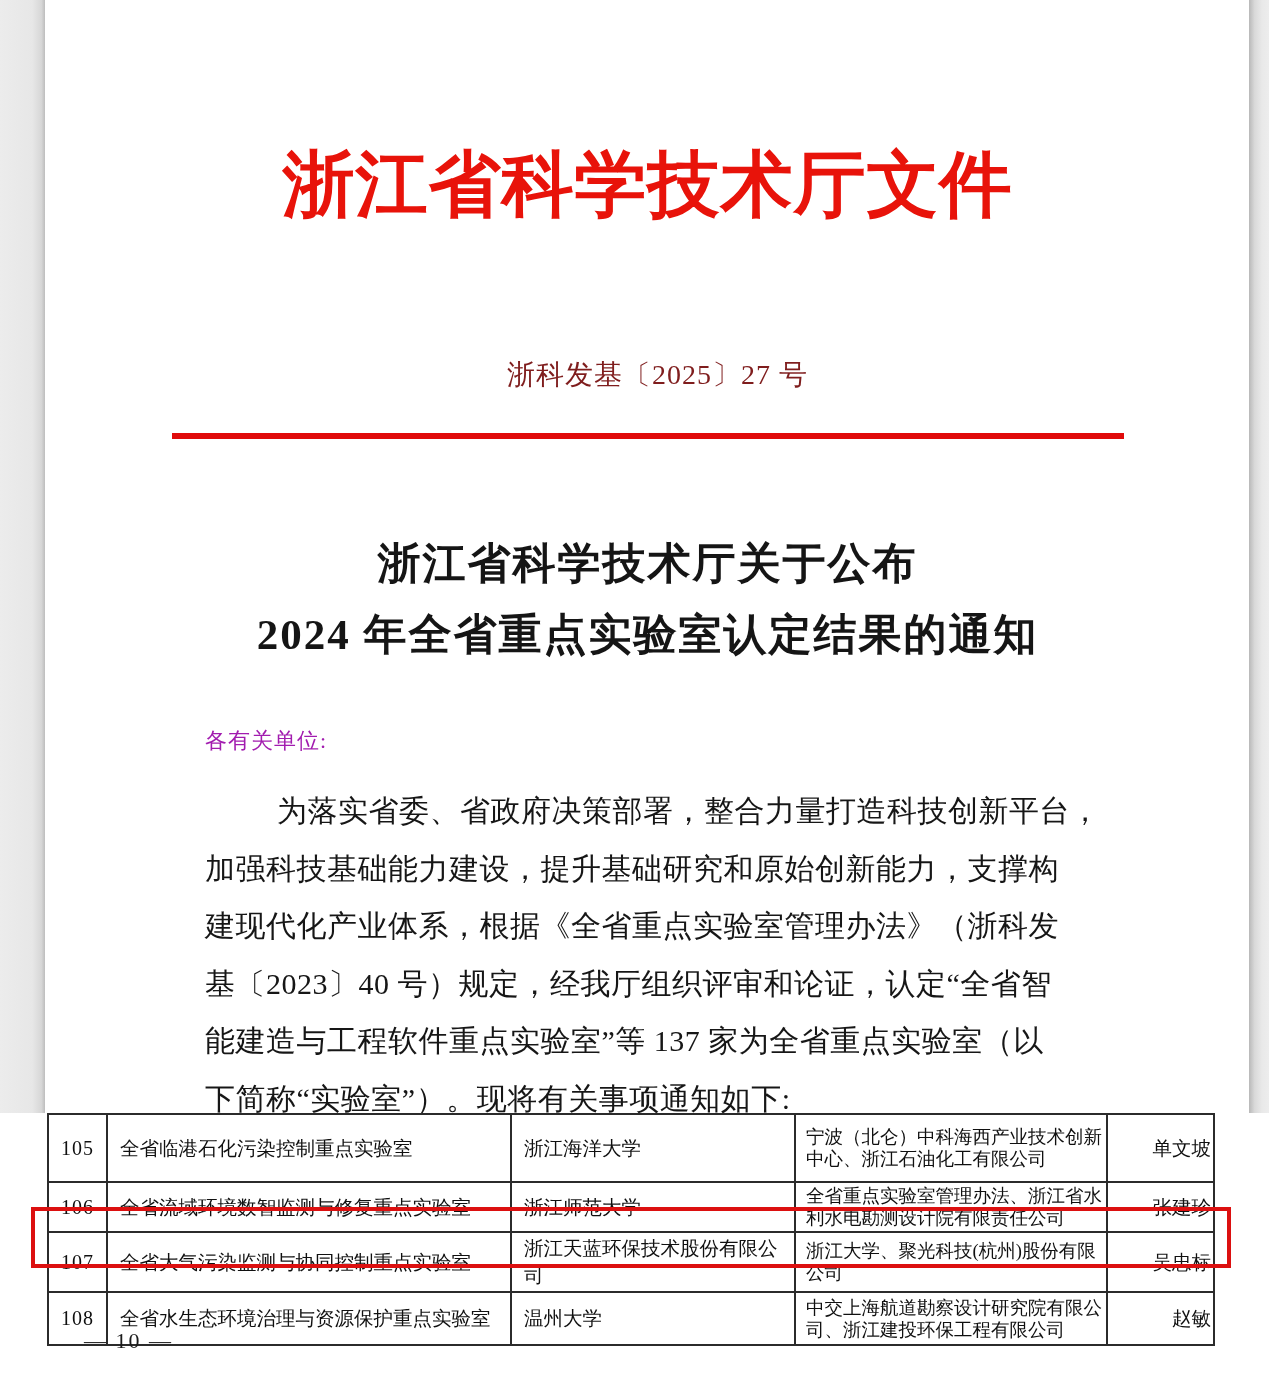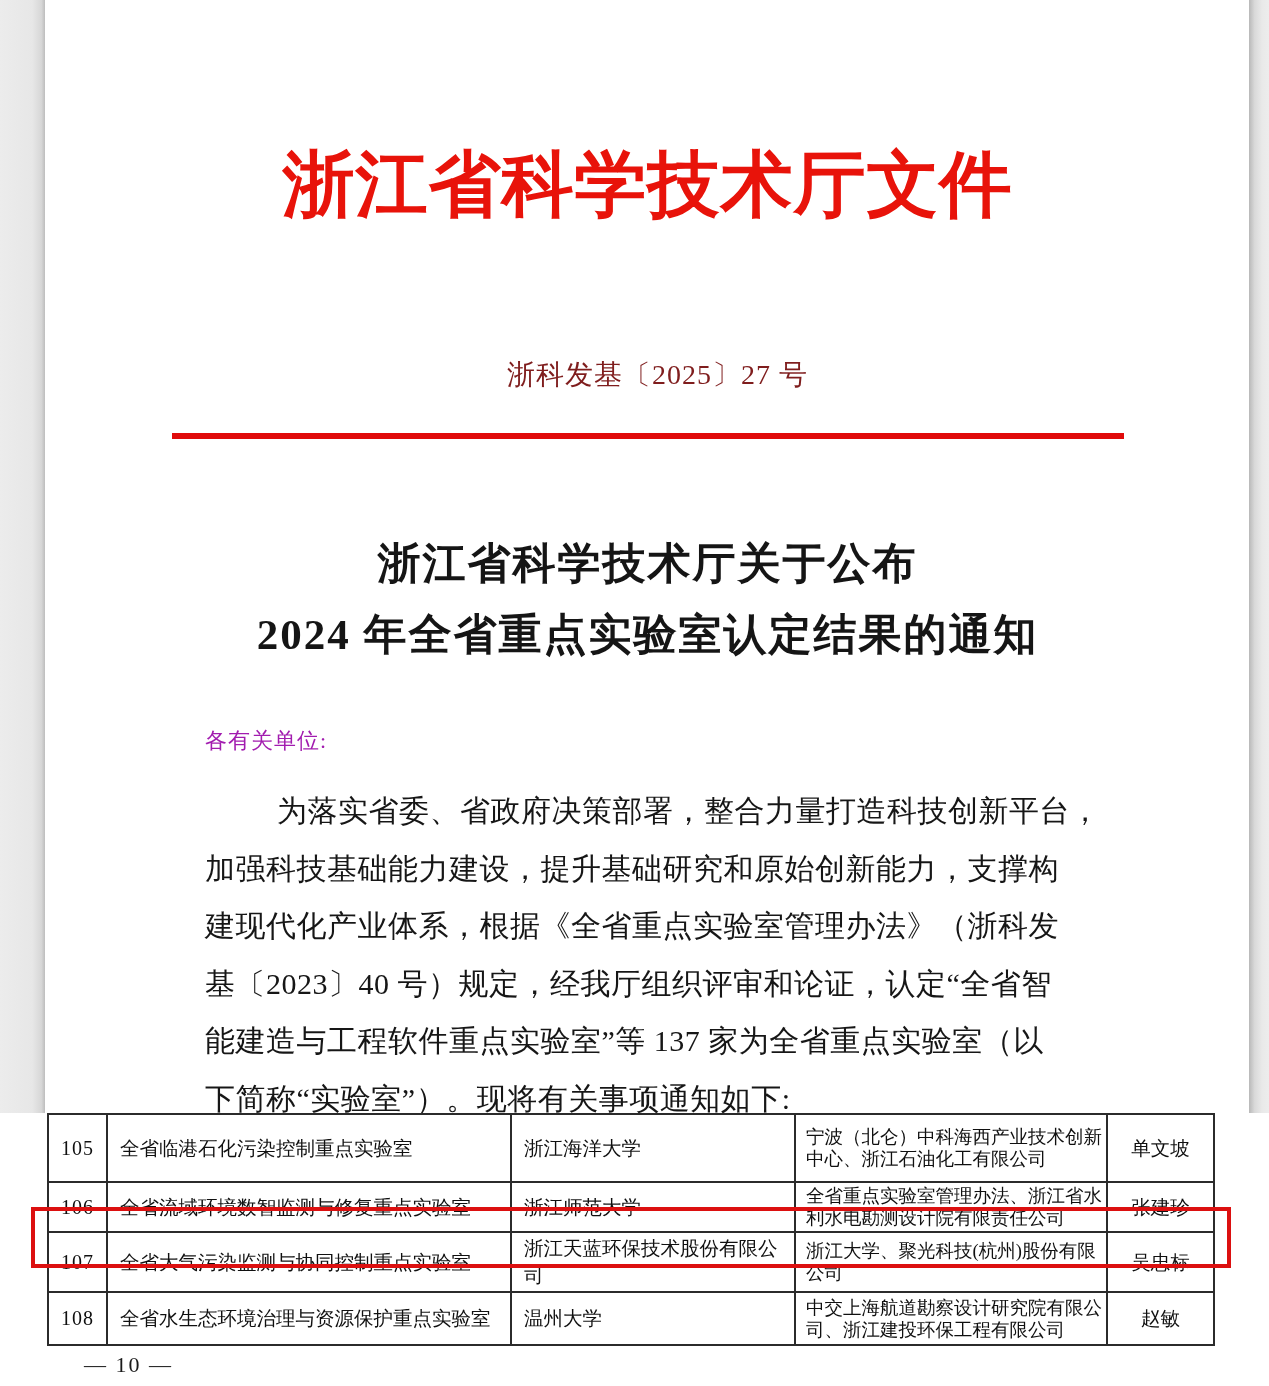--- a/index.html
+++ b/index.html
@@ -62,34 +62,34 @@
     font-size:19.5px;color:#101010;
   }
   .results-table td{
     border:2px solid #2b2b2b;
     padding:2px 6px 2px 12px;
     vertical-align:middle;
     overflow:hidden;
   }
   .results-table td.c-no{text-align:center;padding:2px 2px;font-size:20px;letter-spacing:1px;}
   .results-table td.c-partners{font-size:18.5px;line-height:22px;padding:2px 4px 2px 10px;}
-  .results-table td.c-person{text-align:center;padding:2px 2px;}
+  .results-table td.c-person{text-align:right;padding:2px 2px;}
   .r105{height:68px;}
   .r106{height:48px;}
   .r107{height:47px;margin-top:20px;}
   .r108{height:53px;border-radius:11px;}
 
   .highlight-box{
     position:absolute;left:31px;top:1207px;width:1200px;height:61px;
     border:4px solid #dc1010;box-sizing:border-box;
     background:transparent;pointer-events:none;
   }
   .page-number{
     position:absolute;left:84px;top:1328px;
-    font-size:22px;color:#1a1a1a;letter-spacing:2px;white-space:nowrap;margin-top:24px;
+    font-size:22px;color:#1a1a1a;letter-spacing:2px;white-space:nowrap;
   }
 </style>
 </head>
 <body>
 
 <div id="stage">
 
   <div class="margin-strip margin-left"></div>
   <div class="margin-strip margin-right"></div>
 

